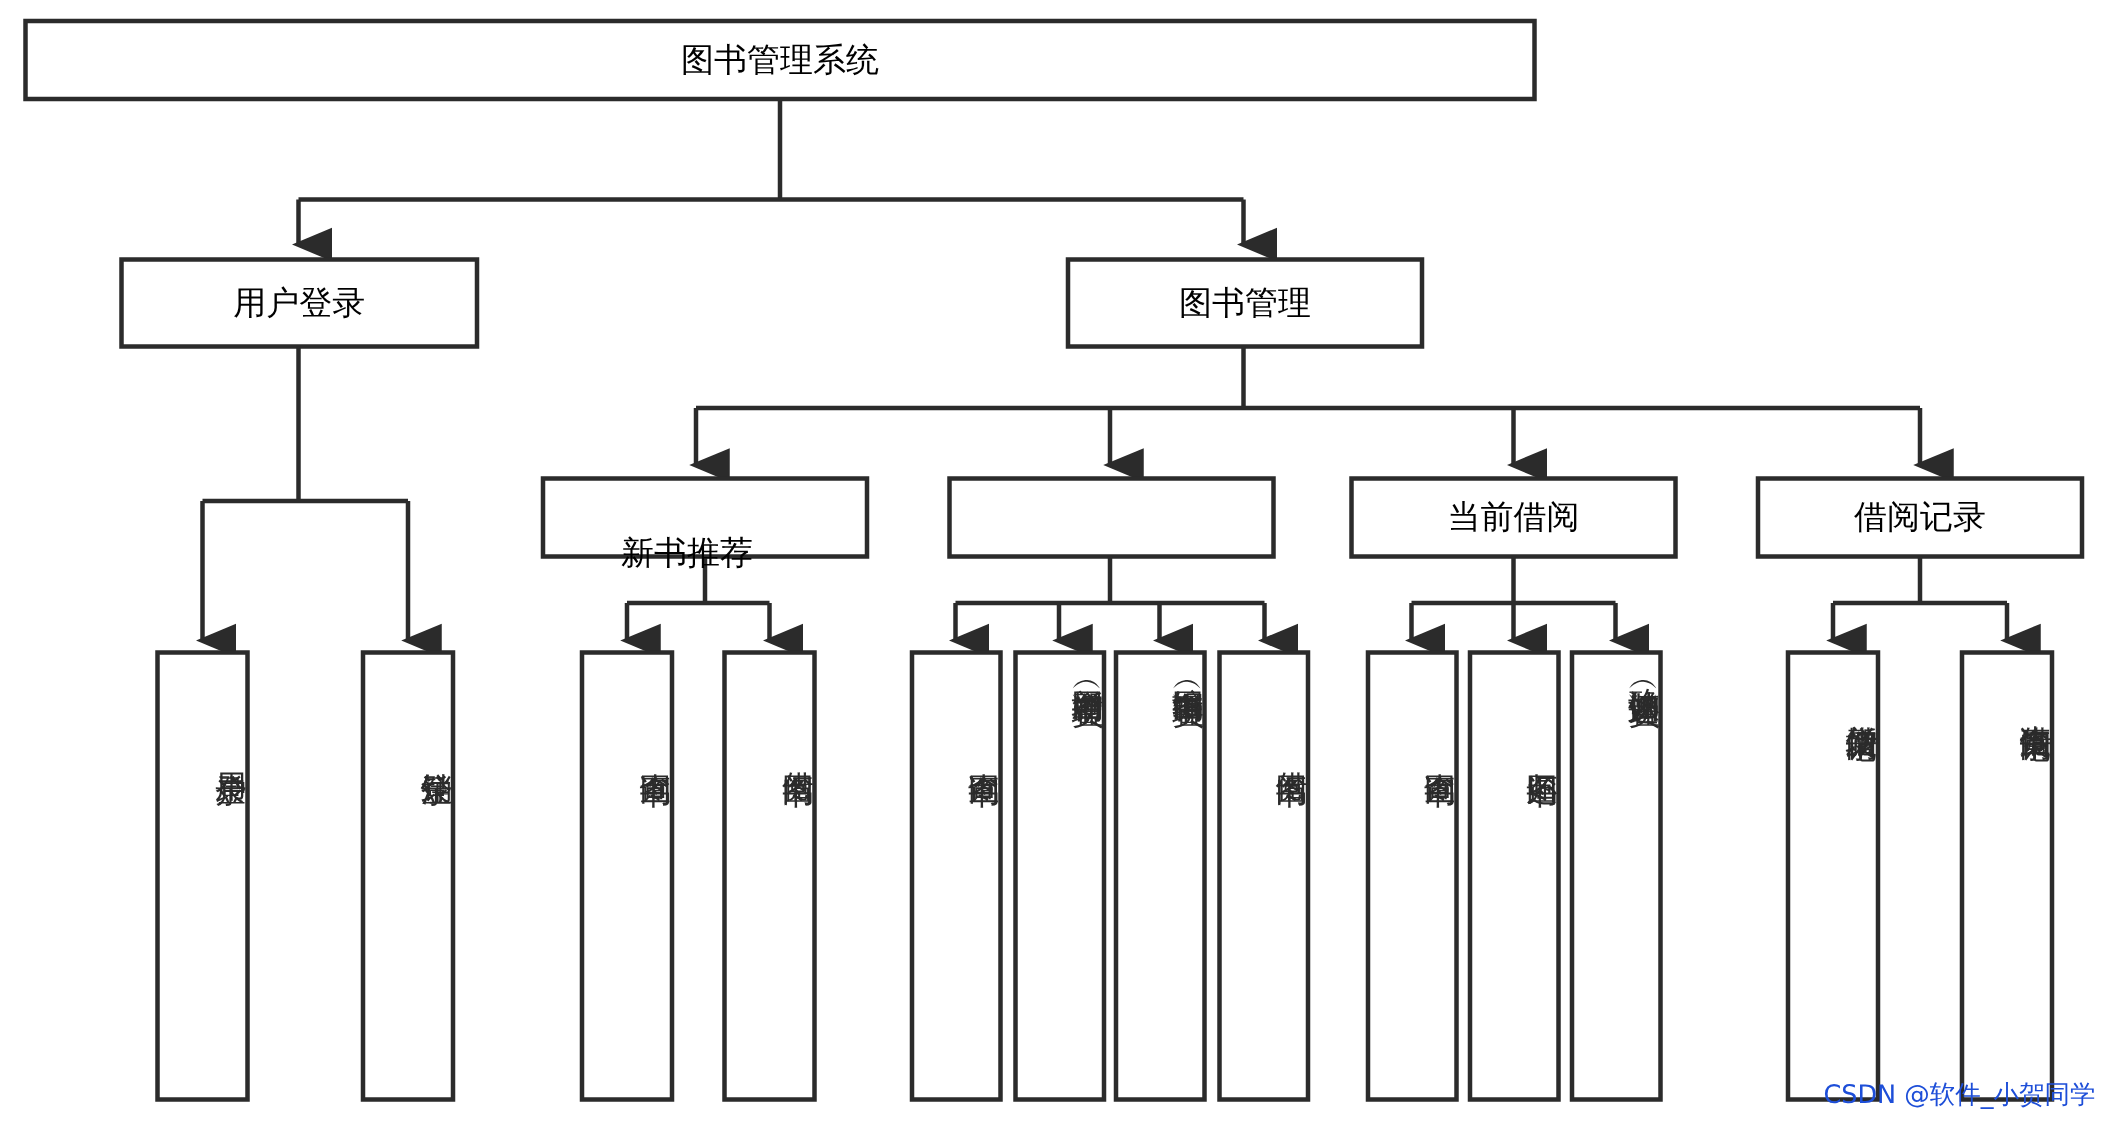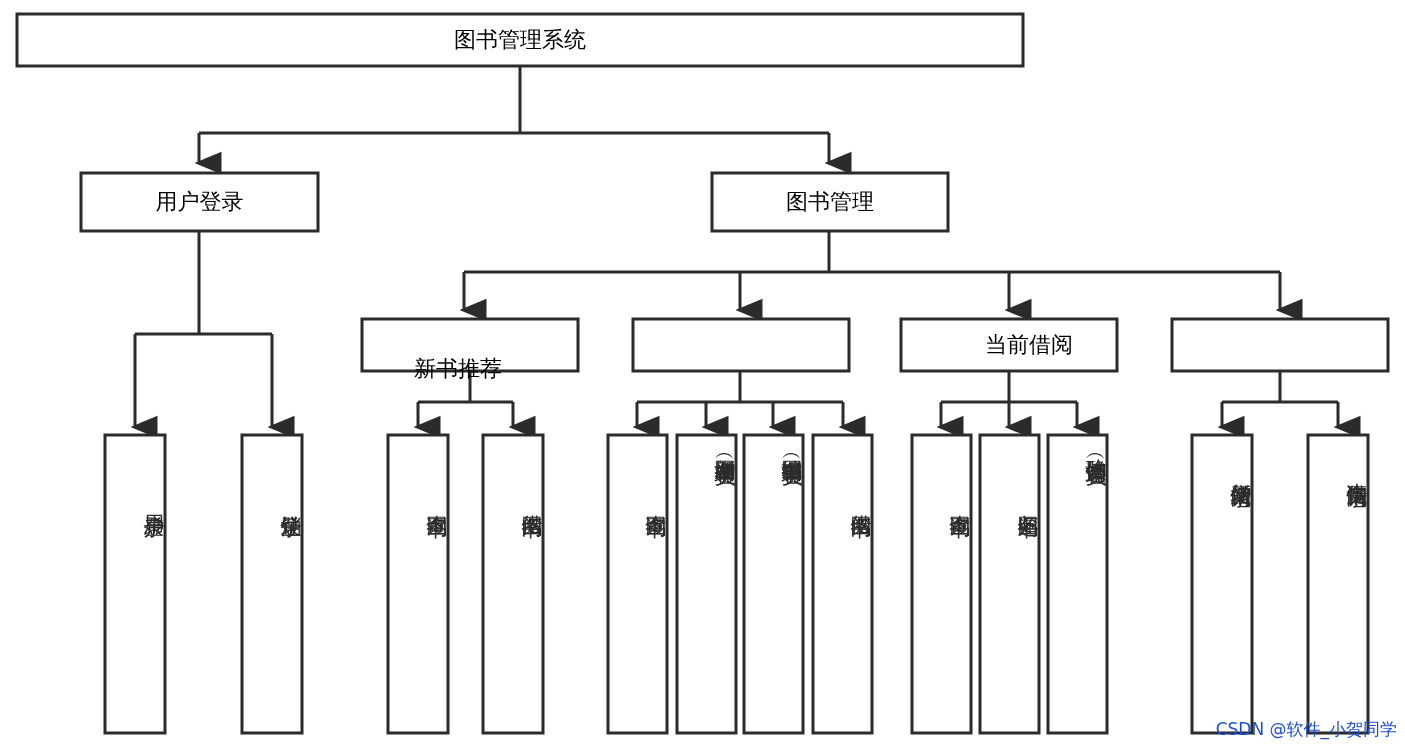--- a/index.html
+++ b/index.html
@@ -141,22 +141,23 @@
 
   <div class="hbox-text" style="left:17px;top:14px;width:1006px;height:52px;">图书管理系统</div>
 
   <div class="hbox-text" style="left:81px;top:173px;width:237px;height:58px;">用户登录</div>
 
   <div class="hbox-text" style="left:712px;top:173px;width:236px;height:58px;text-align:center;">图书管理</div>
 
   <div class="hbox-text" style="left:350px;top:319px;width:216px;height:52px;margin-top:24px;">新书推荐</div>
 
 
-  <div class="hbox-text" style="left:901px;top:319px;width:216px;height:52px;padding-left:20px;">当前借阅</div>
+  <div class="hbox-text" style="left:901px;top:319px;width:216px;height:52px;">当前借阅</div>
 
+  <div class="hbox-text" style="left:1172px;top:319px;width:216px;height:52px;">借阅记录</div>
 
   <div class="vbox-text" style="left:105px;top:498px;width:60px;">用户登录</div>
 
   <div class="vbox-text" style="left:242px;top:498px;width:60px;">注销登录</div>
 
   <div class="vbox-text" style="left:388px;top:498px;width:60px;">查询图书</div>
 
   <div class="vbox-text" style="left:483px;top:498px;width:60px;">借阅图书</div>
 
   <div class="vbox-text" style="left:608px;top:498px;width:59px;">查询图书</div>

